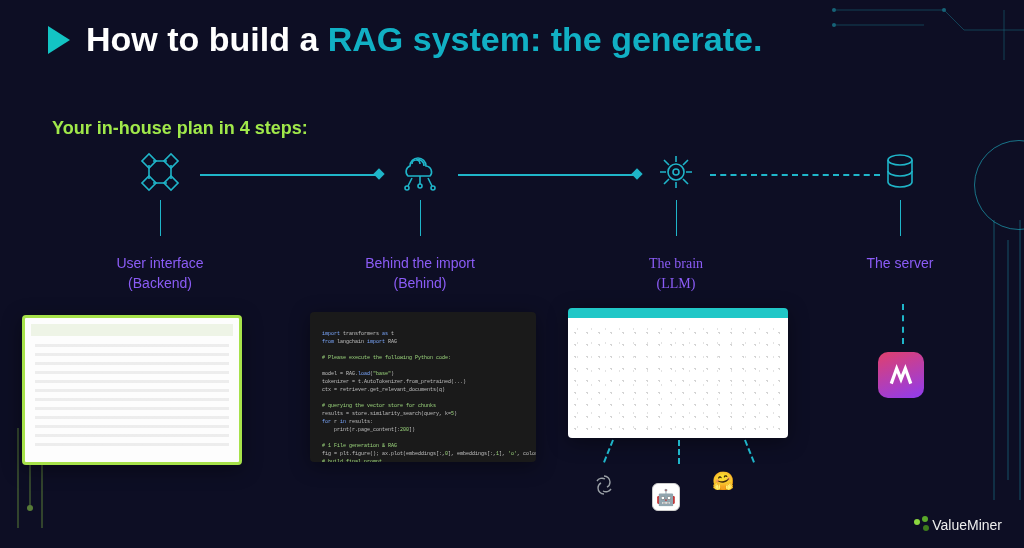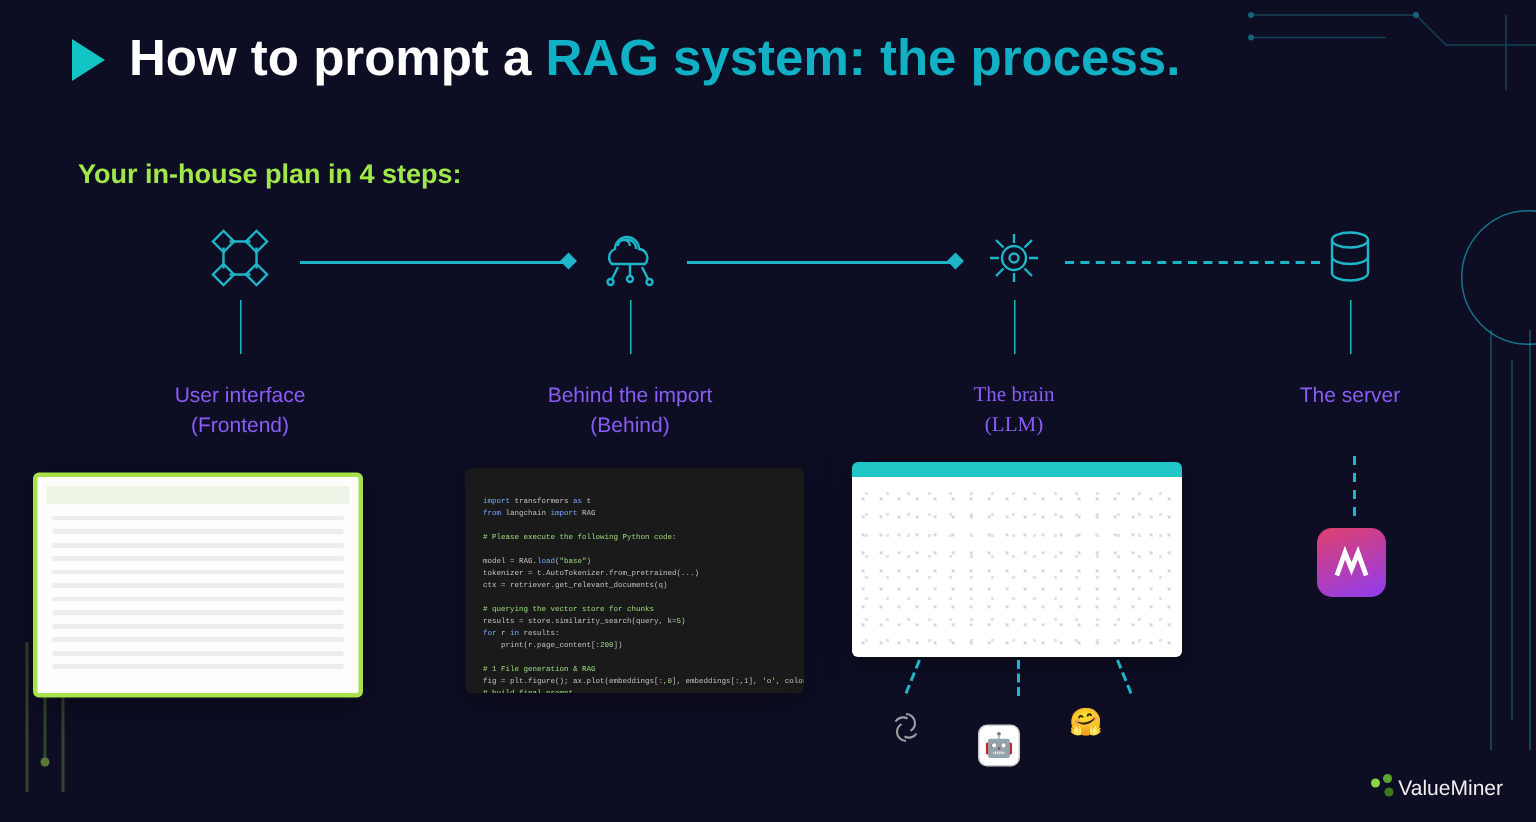--- a/index.html
+++ b/index.html
@@ -68,21 +68,21 @@
     font-size: 34px;
     font-weight: 800;
     color: #fff;
   }
   .title .accent {
     color: #11b0c4;
   }
 
   .subtitle {
     position: absolute;
-    top: 106px;
+    top: 118px;
     left: 52px;
     font-size: 18px;
     font-weight: 600;
     color: #a0e84a;
   }
 
   
   .steps {
     position: absolute;
     top: 150px;
@@ -333,21 +333,21 @@
   <circle cx="20" cy="80" r="3" fill="#a0e84a"></circle>
 </svg>
 <div class="deco-right-arc"></div>
 <svg class="deco-right-lines" viewBox="0 0 40 280">
   <path d="M10 0 V280 M24 20 V260 M36 0 V280" stroke="#1fb5c9" stroke-width="1" fill="none"></path>
 </svg>
 
 <div class="title-row">
   <div class="play-triangle"></div>
   <h1 class="title">
-    <span>How to prompt a </span><span class="accent">RAG system: the process.</span>
+    <span>How to build a </span><span class="accent">RAG system: the generate.</span>
   </h1>
 </div>
 
 <div class="subtitle">Your in-house plan in 4 steps:</div>
 
 <div class="connector solid c1">
     <div class="tip"></div>
   </div>
 <div class="connector solid c2">
     <div class="tip"></div>
@@ -362,21 +362,21 @@
         <rect x="4" y="4" width="10" height="10" transform="rotate(45 9 9)"></rect>
         <rect x="26" y="4" width="10" height="10" transform="rotate(45 31 9)"></rect>
         <rect x="4" y="26" width="10" height="10" transform="rotate(45 9 31)"></rect>
         <rect x="26" y="26" width="10" height="10" transform="rotate(45 31 31)"></rect>
         <path d="M13 9 H27 M9 13 V27 M31 13 V27 M13 31 H27"></path>
       </svg>
     </div>
     <div class="drop-line"></div>
     <div class="step-title">
       <span>User interface</span>
-      <span class="sub">(Frontend)</span>
+      <span class="sub">(Backend)</span>
     </div>
   </div>
 
   <div class="step step-2">
     <div class="step-icon">
       <svg viewBox="0 0 44 40" width="44" height="40">
         <path d="M12 14 a8 8 0 0 1 16 0 a6 6 0 0 1 4 10 H10 a6 6 0 0 1 2 -10 Z"></path>
         <path d="M14 12 a4 4 0 0 1 8 0 M18 8 a6 6 0 0 1 8 6"></path>
         <path d="M22 24 V32 M14 26 L10 34 M30 26 L34 34"></path>
         <circle cx="22" cy="34" r="2"></circle>

